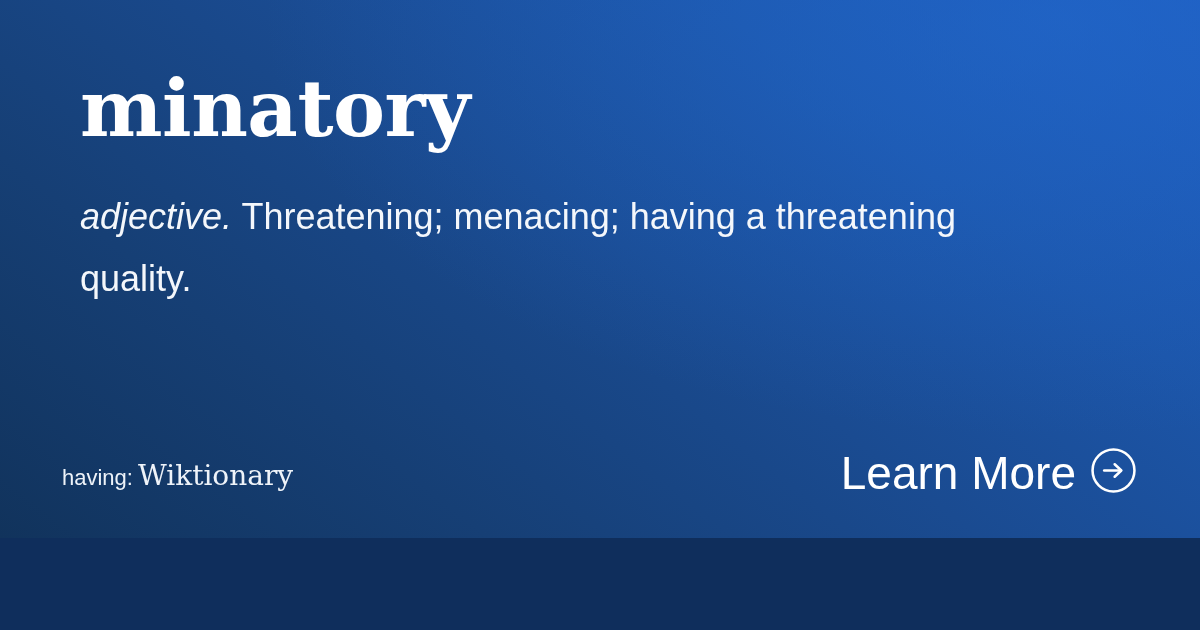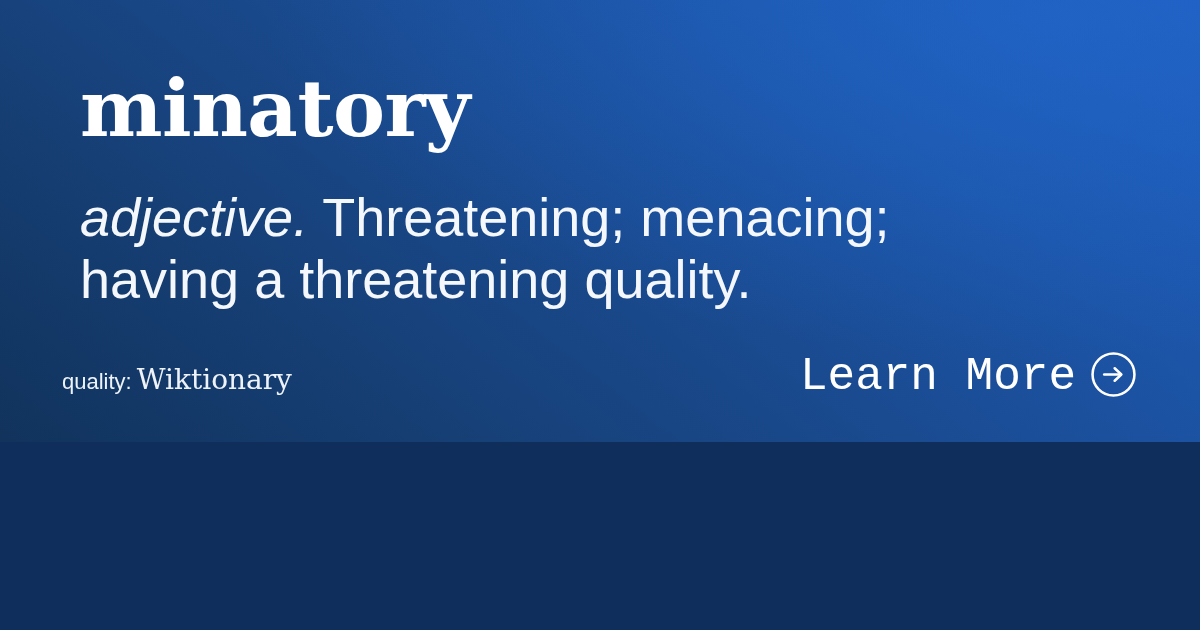--- a/index.html
+++ b/index.html
@@ -4,21 +4,21 @@
 <style>
   html, body {
     margin: 0;
     padding: 0;
     background: #0f2e5c;
   }
 
   #card {
     position: relative;
     width: 1200px;
-    height: 442px;
+    height: 538px;
     overflow: hidden;
     
     background:
       radial-gradient(120% 140% at 88% 4%, rgba(34,106,208,0.55) 0%, rgba(34,106,208,0.0) 55%),
       linear-gradient(38deg, #11335c 0%, #163f75 26%, #1a4b91 52%, #1c55a8 74%, #1e5cbd 100%);
     font-family: "Liberation Sans", sans-serif;
     -webkit-font-smoothing: antialiased;
   }
 
   
@@ -43,21 +43,21 @@
   .def-wrap {
     position: absolute;
     left: 80px;
     top: 186px;
     width: 905px;
   }
   .definition {
     margin: 0;
     font-family: "Liberation Sans", sans-serif;
     font-weight: 400;
-    font-size: 54px;
+    font-size: 36px;
     line-height: 62px;
     color: #f4f7fb;
   }
   .pos {
     font-style: italic;
   }
 
   
   .source {
     position: absolute;
@@ -86,21 +86,21 @@
     bottom: 42px;
     display: flex;
     align-items: center;
     gap: 14px;
     text-decoration: none;
     color: #ffffff;
     line-height: 1;
     cursor: pointer;
   }
   .learn-more-label {
-    font-family: Liberation Mono, monospace;
+    font-family: Liberation Sans, sans-serif;
     font-size: 46px;
     font-weight: 400;
     color: #ffffff;
     white-space: nowrap;
     margin-top: 6px;
   }
   .arrow-circle {
     width: 47px;
     height: 47px;
     display: block;
@@ -114,21 +114,21 @@
 
   <div class="word-wrap">
     <h1 class="word">minatory</h1>
   </div>
 
   <div class="def-wrap">
     <p class="definition"><span class="pos">adjective.</span><span> </span><span>Threatening; menacing; having a threatening quality.</span></p>
   </div>
 
   <div class="source">
-    <span class="source-label">quality:</span><span class="source-name">Wiktionary</span>
+    <span class="source-label">having:</span><span class="source-name">Wiktionary</span>
   </div>
 
   <a class="learn-more" href="#">
     <span class="learn-more-label">Learn More</span>
     <svg class="arrow-circle" viewBox="0 0 48 48" aria-hidden="true">
       <circle cx="24" cy="24" r="21.4" fill="none" stroke="#ffffff" stroke-width="2.6"></circle>
       <line x1="14.5" y1="24" x2="31.5" y2="24" stroke="#ffffff" stroke-width="2.6" stroke-linecap="round"></line>
       <polyline points="25.2,17.6 32,24 25.2,30.4" fill="none" stroke="#ffffff" stroke-width="2.6" stroke-linecap="round" stroke-linejoin="round"></polyline>
     </svg>
   </a>

